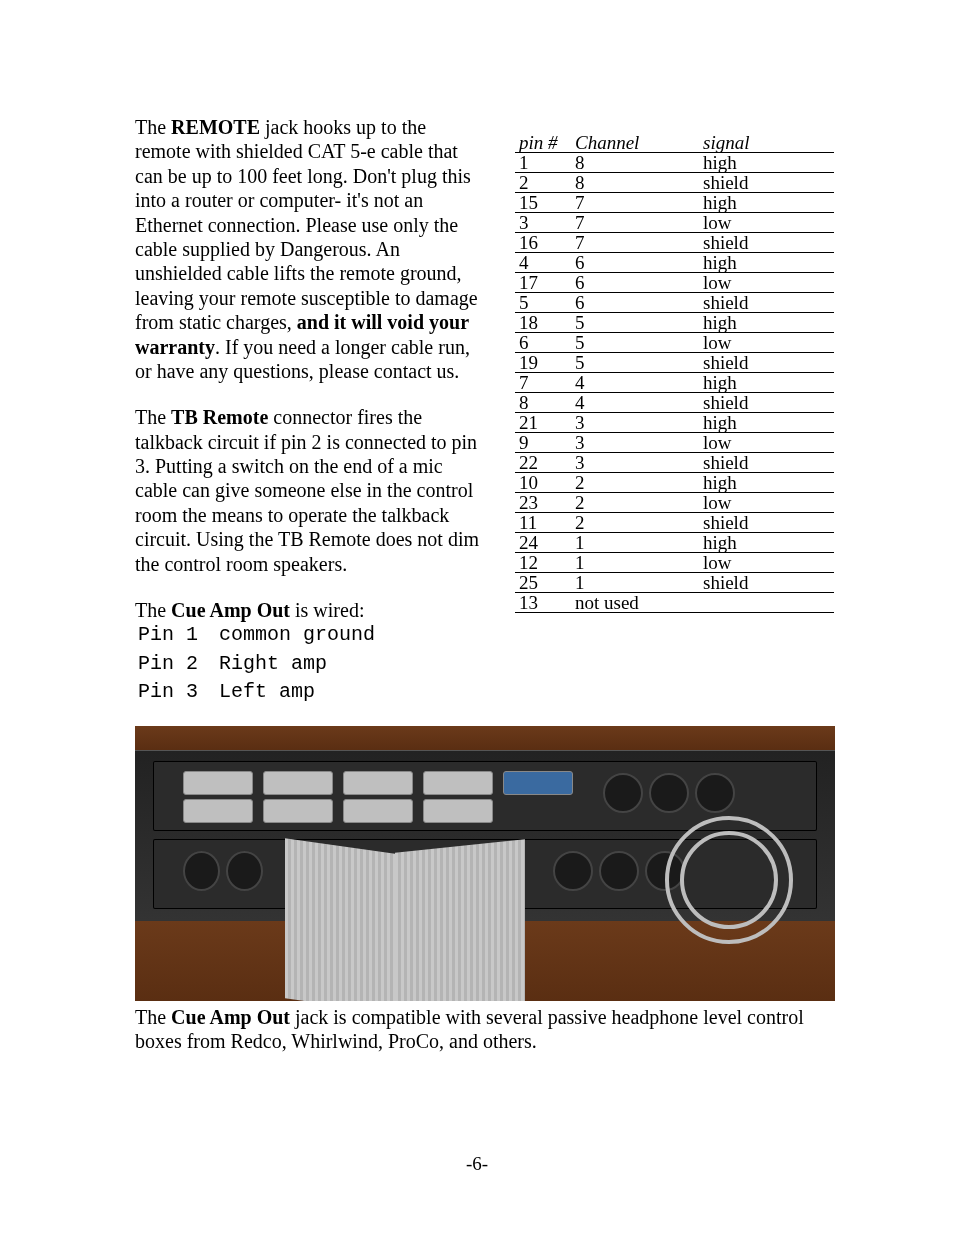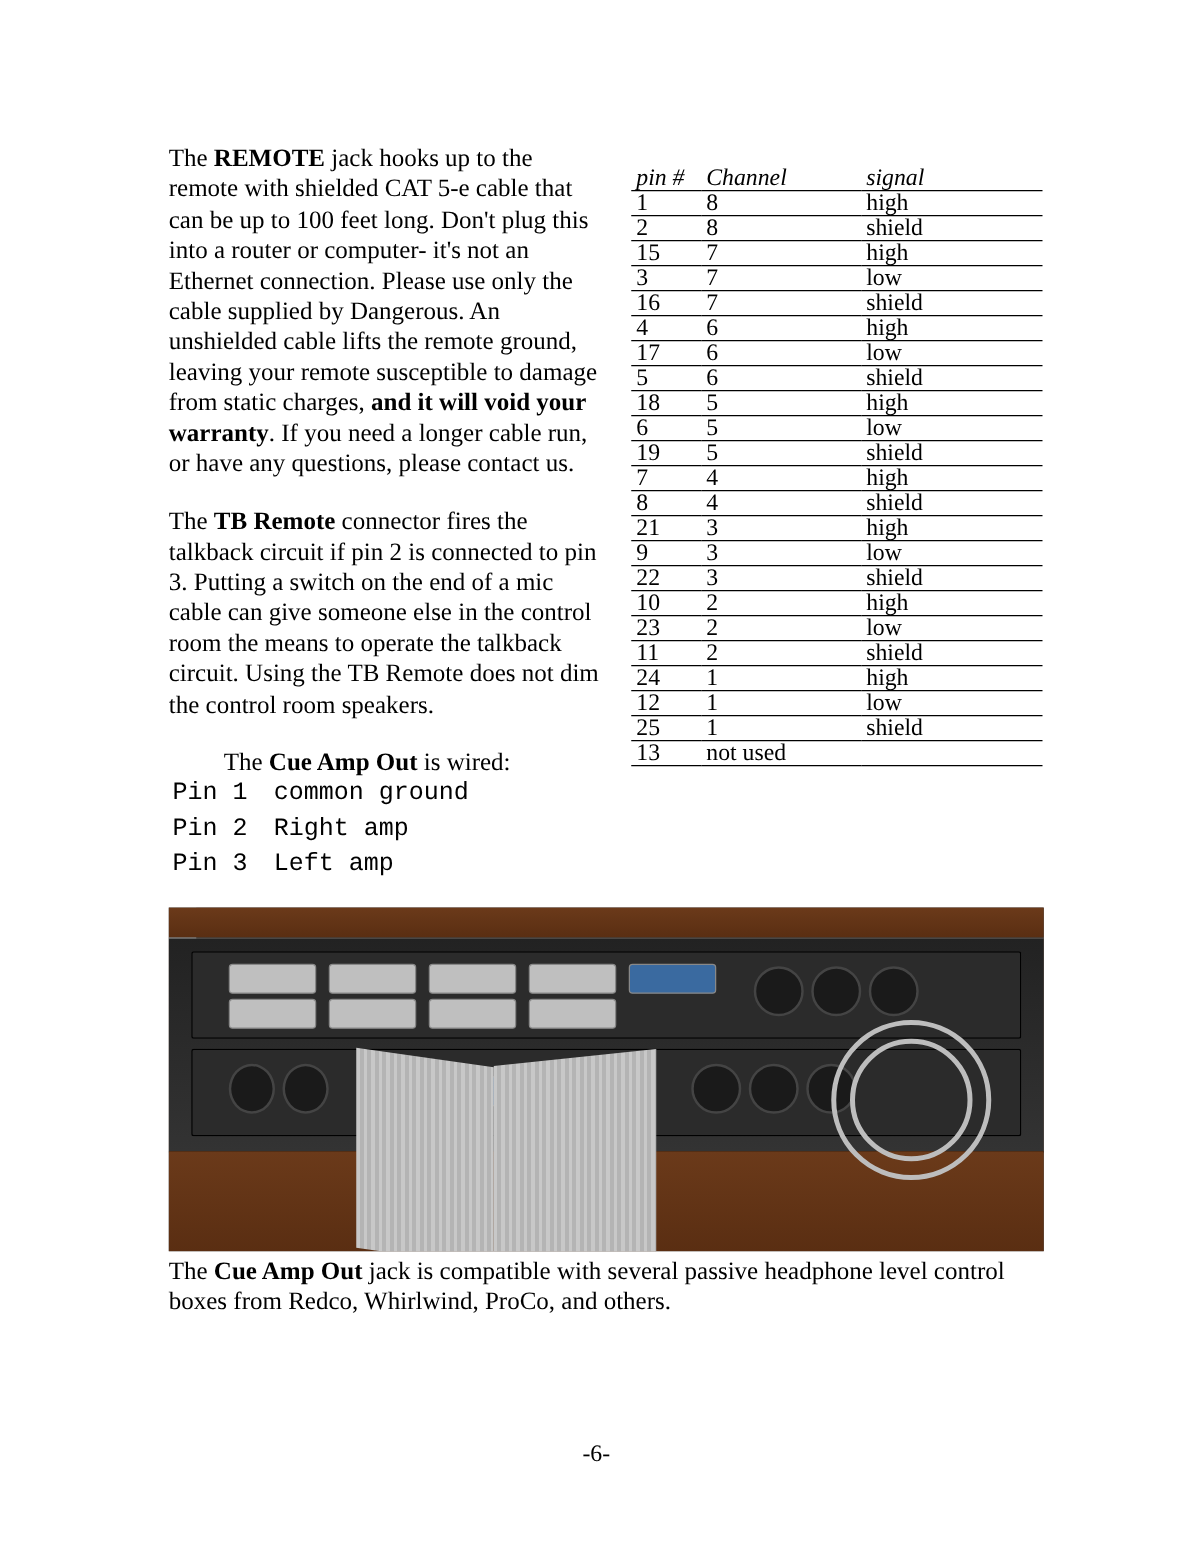--- a/index.html
+++ b/index.html
@@ -1,17 +1,17 @@
 <!DOCTYPE html>
 <html><head>
 <meta charset="utf-8">
 <style>
   html,body{margin:0;padding:0;background:#fff;color:#000;font-family:"Times New Roman",Times,serif;}
   .page{width:954px;height:1235px;position:relative;box-sizing:border-box;padding:115px 120px 0 135px;font-size:20px;line-height:1.22;}
-  .cols{display:flex;gap:20px;}
+  .cols{display:flex;gap:30px;}
   .left{flex:0 0 350px;}
   .right{flex:1;}
   p{margin:0 0 22px 0;}
   .pin-table{border-collapse:collapse;width:100%;font-size:19px;}
   .pin-table td{border-bottom:1px solid #000;padding:0 4px;height:19px;line-height:19px;}
   .pin-table .hdr td{font-style:italic;}
   .pin-table td:first-child{width:48px;}
   .pin-table td:nth-child(2){width:120px;}
   .cue-table{margin-top:-4px;font-family:Liberation Mono, monospace;}
   .cue-table td{padding-right:18px;}
@@ -46,21 +46,21 @@
 <div class="page">
 
   <div class="cols">
     <div class="left">
       <p>
         <span>The </span><span class="bold">REMOTE</span><span> jack hooks up to the remote with shielded CAT 5-e cable that can be up to 100 feet long. Don't plug this into a router or computer- it's not an Ethernet connection. Please use only the cable supplied by Dangerous. An unshielded cable lifts the remote ground, leaving your remote susceptible to damage from static charges, </span><span class="bold">and it will void your warranty</span><span>. If you need a longer cable run, or have any questions, please contact us.</span>
       </p>
       <p>
         <span>The </span><span class="bold">TB Remote</span><span> connector fires the talkback circuit if pin 2 is connected to pin 3. Putting a switch on the end of a mic cable can give someone else in the control room the means to operate the talkback circuit. Using the TB Remote does not dim the control room speakers.</span>
       </p>
-      <p style="margin-bottom:2px;margin-left:44px;">
+      <p style="margin-bottom:2px;">
         <span>The </span><span class="bold">Cue Amp Out</span><span> is wired:</span>
       </p>
       <table class="cue-table">
         <tbody id="cue-body">
             <tr>
               <td>Pin 1</td>
               <td>common ground</td>
             </tr>
             <tr>
               <td>Pin 2</td>

